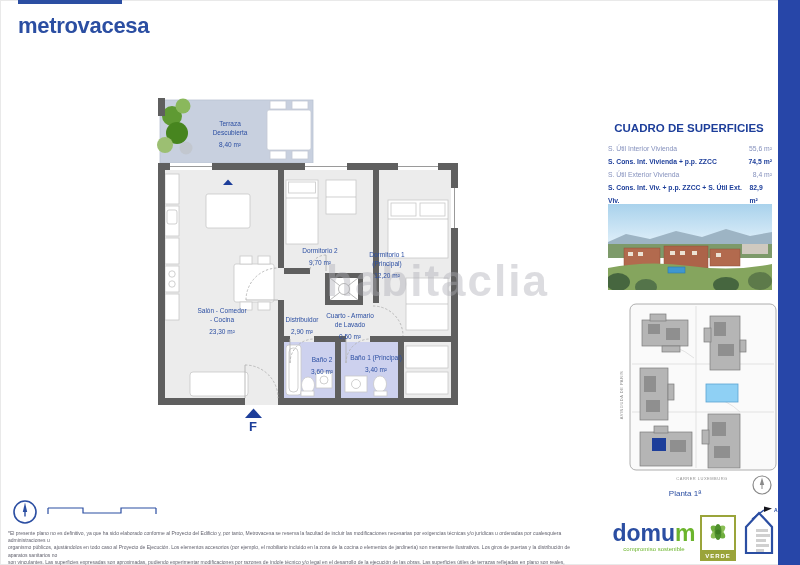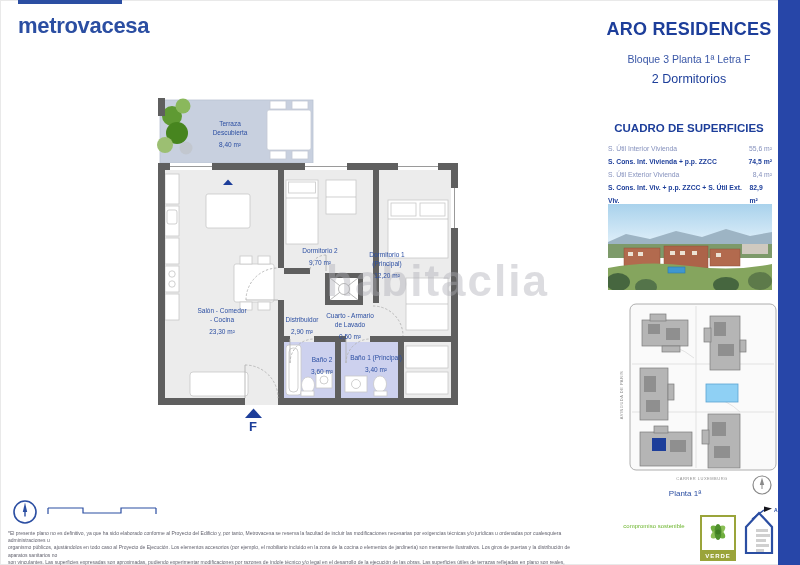--- a/index.html
+++ b/index.html
@@ -42,25 +42,20 @@
   .rightbar{left:778px;top:0;width:22px;height:565px;background:#2746a8;}
   svg text{font-family:"Liberation Sans",sans-serif;}
 </style>
 </head>
 <body>
 
 <div class="page">
 
   <div class="abs topbar"></div>
   <div class="abs brand">metrovacesa</div>
-  <div class="abs hdr">
-    <div class="t1">ARO RESIDENCES</div>
-    <div class="t2">Bloque 3 Planta 1ª Letra F</div>
-    <div class="t3">2 Dormitorios</div>
-  </div>
   <div class="abs rightbar"></div>
 
   <div class="abs surf">
     <div class="title">CUADRO DE SUPERFICIES</div>
     <div class="srow">
       <span>S. Útil Interior Vivienda</span>
         <span>55,6 m²</span>
       </div>
     <div class="srow bold">
       <span>S. Cons. Int. Vivienda + p.p. ZZCC</span>
@@ -323,20 +318,21 @@
   </svg>
 
   <div class="abs disclaimer">
     <div>*El presente plano no es definitivo, ya que ha sido elaborado conforme al Proyecto del Edificio y, por tanto, Metrovacesa se reserva la facultad de incluir las modificaciones necesarias por exigencias técnicas y/o jurídicas u ordenadas por cualesquiera administraciones u</div>
     <div>organismo públicos, ajustándolos en todo caso al Proyecto de Ejecución. Los elementos accesorios (por ejemplo, el mobiliario incluido en la zona de la cocina o elementos de jardinería) son meramente ilustrativos. Los giros de puertas y la distribución de aparatos sanitarios no</div>
     <div>son vinculantes. Las superficies expresadas son aproximadas, pudiendo experimentar modificaciones por razones de índole técnico y/o legal en el desarrollo de la ejecución de las obras. Las superficies útiles de terrazas reflejadas en plano son reales, computan en la superficie</div>
 
   </div>
 
   <div class="abs domum">
+    <div class="word"><span class="b">domu</span><span class="g">m</span></div>
     <div class="tag">compromiso sostenible</div>
   </div>
   <svg class="abs" style="left:700px;top:515px;" width="36" height="46" viewBox="0 0 36 46">
     <rect x="1" y="1" width="34" height="44" fill="#fff" stroke="#9aa43a" stroke-width="2"></rect>
     <ellipse cx="18" cy="17" rx="9" ry="4" transform="rotate(40 18 17)" fill="#6fae3e"></ellipse>
     <ellipse cx="18" cy="17" rx="9" ry="4" transform="rotate(-40 18 17)" fill="#8abf55"></ellipse>
     <ellipse cx="18" cy="17" rx="8" ry="3.5" transform="rotate(90 18 17)" fill="#4e8f2c"></ellipse>
     <circle cx="18" cy="17" r="2.5" fill="#3e7d22"></circle>
     <rect x="1" y="35" width="34" height="10" fill="#9aa43a"></rect>
     <text x="18" y="42.5" text-anchor="middle" font-size="6" font-weight="bold" fill="#fff" letter-spacing="1">VERDE</text>

